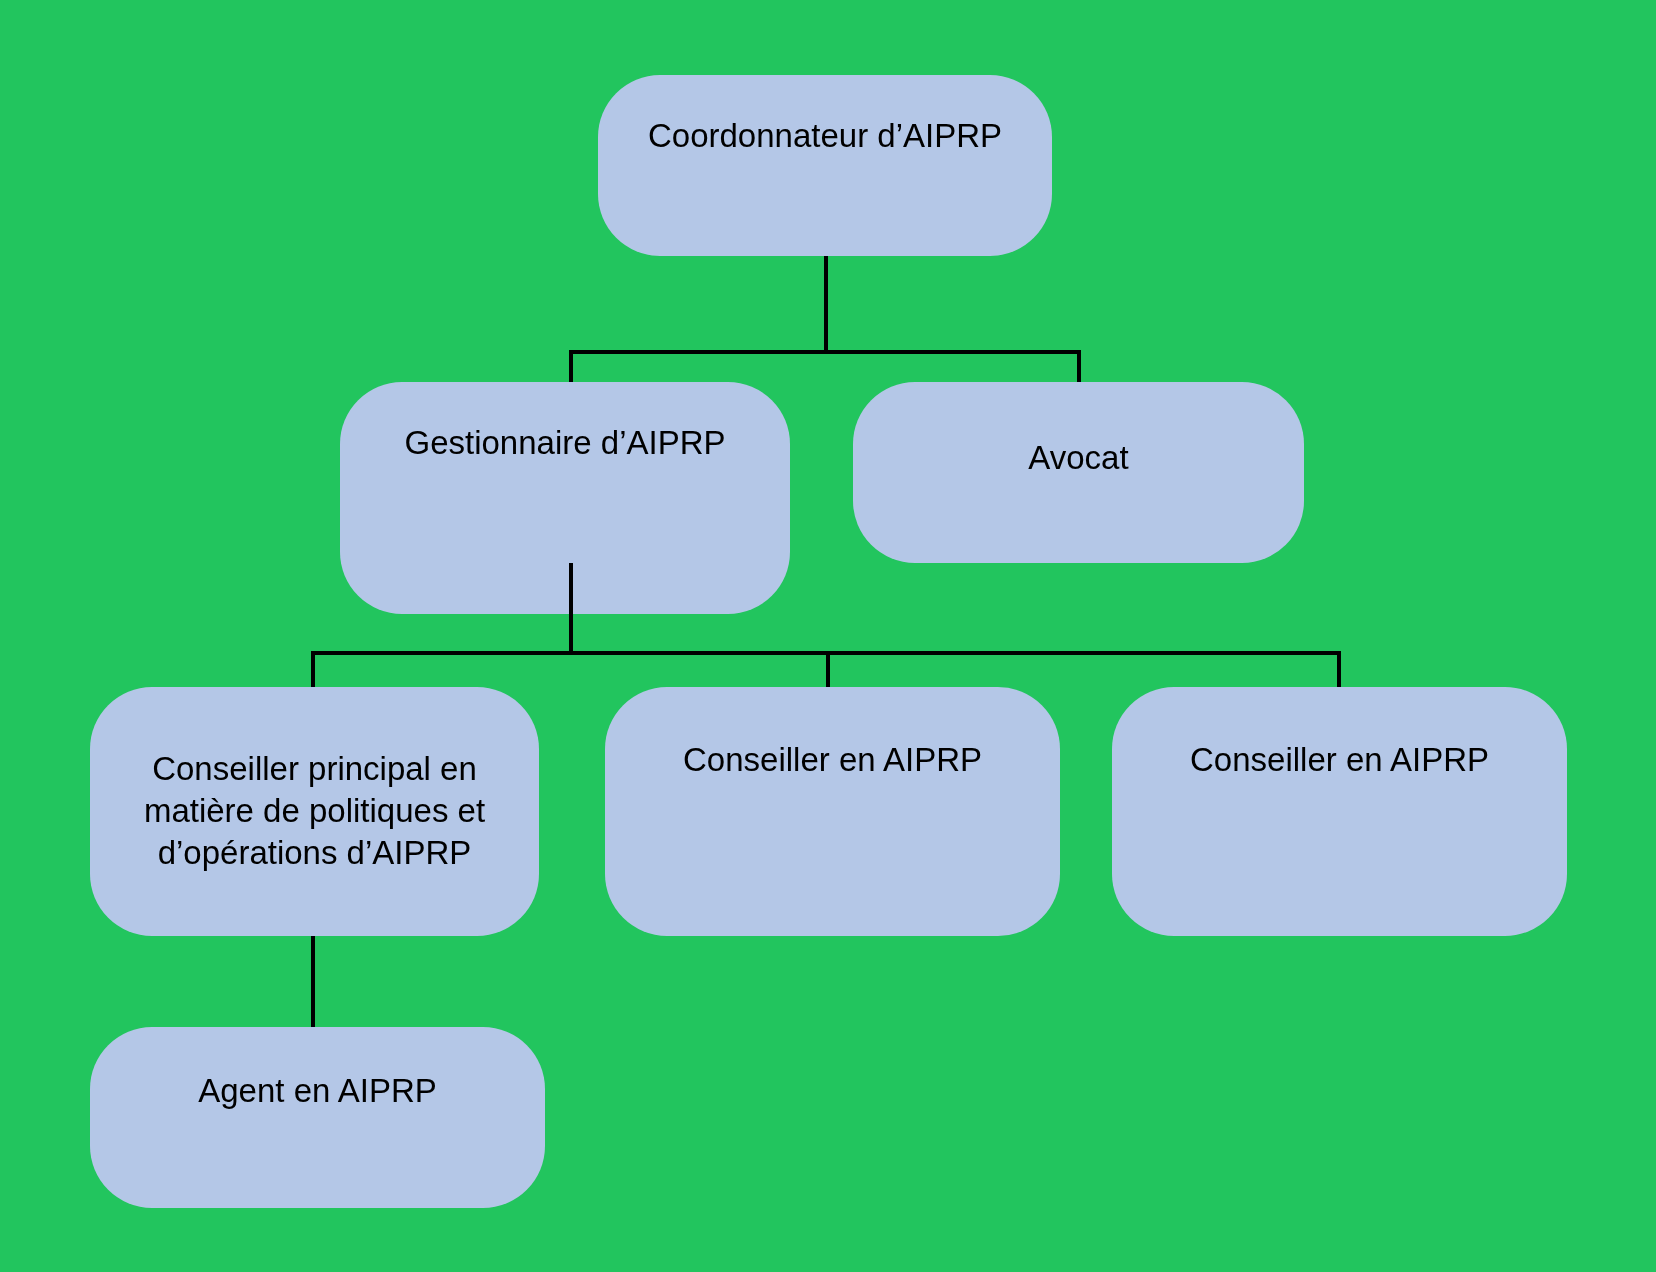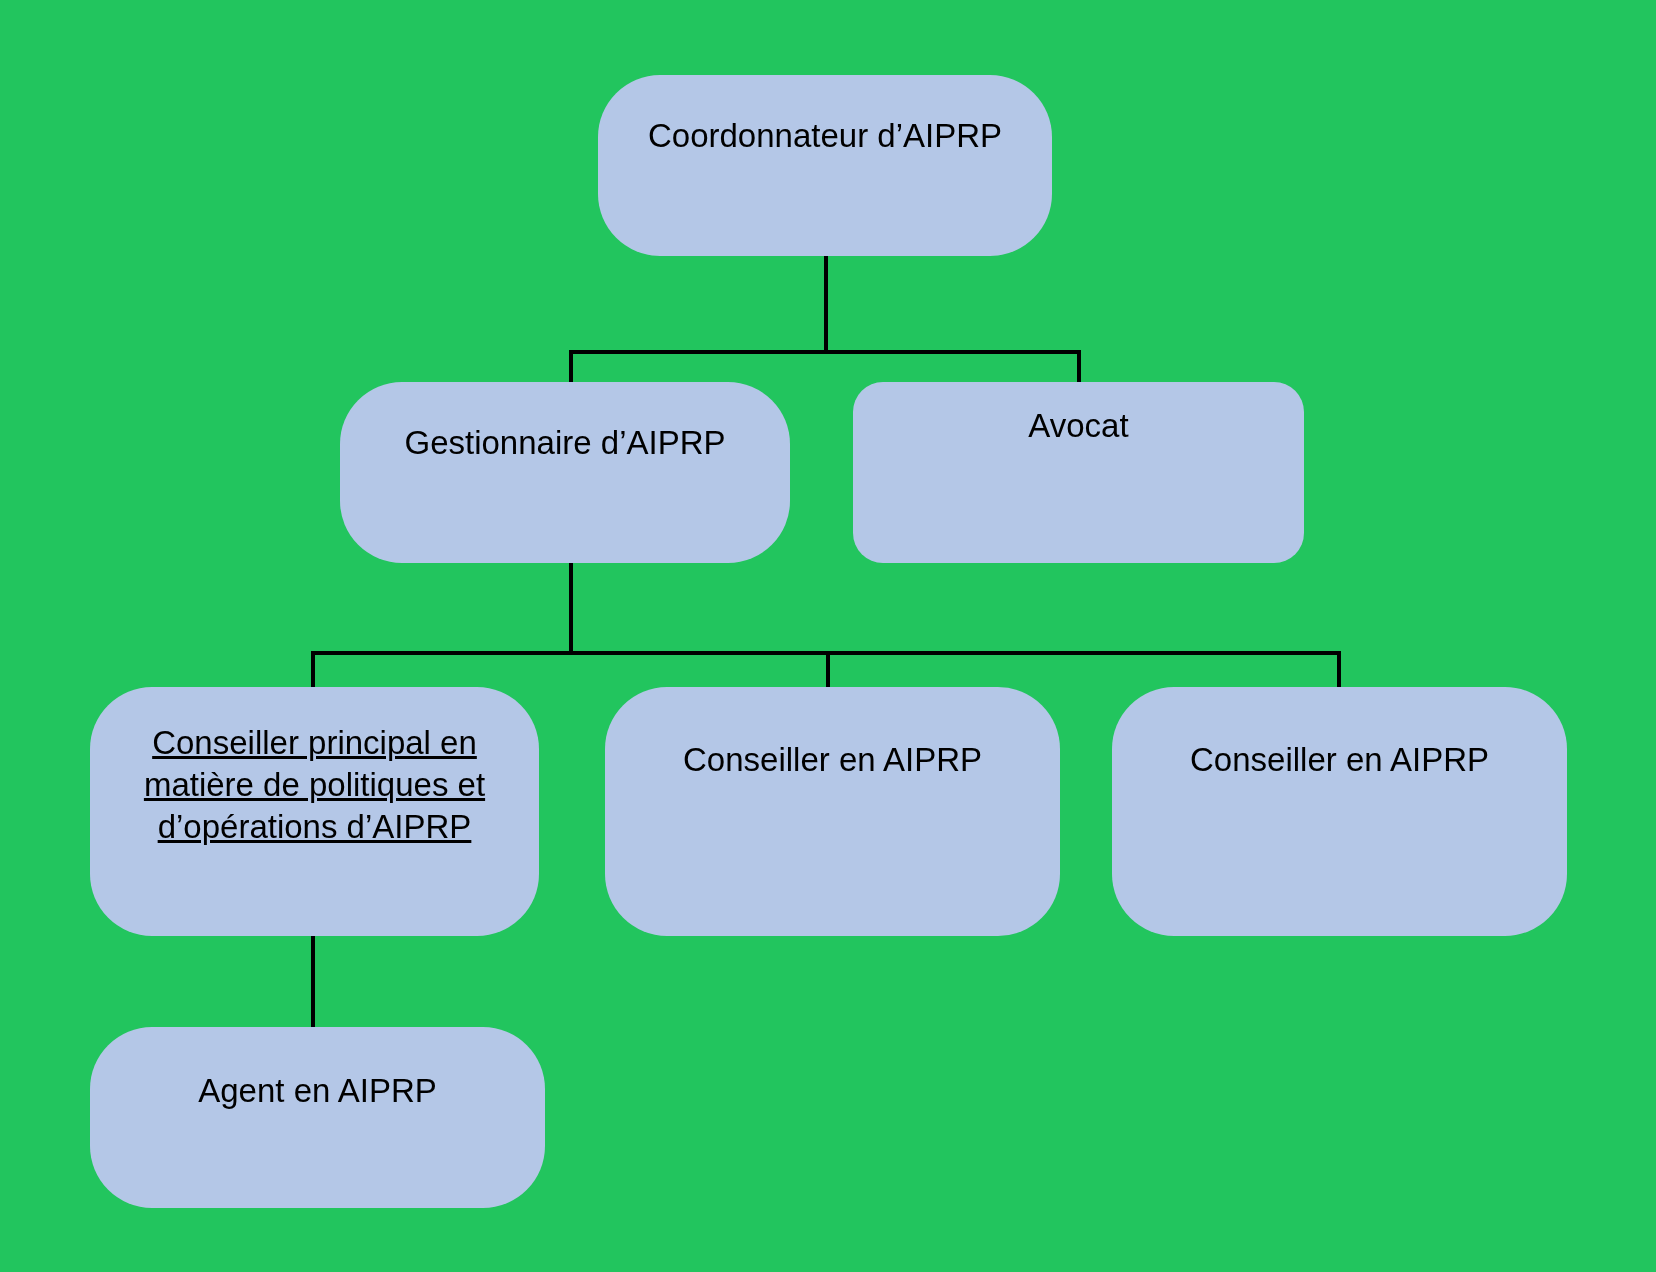--- a/index.html
+++ b/index.html
@@ -38,35 +38,35 @@
   <div class="node" style="left:598px; top:75px; width:454px; height:181px; padding:40px 30px 0;">
     <span>Coordonnateur d’AIPRP</span>
   </div>
 
   <div class="line" style="left:824px; top:256px; width:4px; height:96px;"></div>
 
   <div class="line" style="left:569px; top:350px; width:512px; height:4px;"></div>
   <div class="line" style="left:569px; top:350px; width:4px; height:32px;"></div>
   <div class="line" style="left:1077px; top:350px; width:4px; height:32px;"></div>
 
-  <div class="node" style="left:340px; top:382px; width:450px; height:181px; padding:40px 30px 0;">
+  <div class="node" style="left:340px; top:382px; width:450px; height:232px; padding:40px 30px 0;">
     <span>Gestionnaire d’AIPRP</span>
   </div>
-  <div class="node" style="left:853px; top:382px; width:451px; height:181px; padding:23px 30px 0;border-radius:30px;">
+  <div class="node" style="left:853px; top:382px; width:451px; height:181px; padding:55px 30px 0;">
     <span>Avocat</span>
   </div>
 
   <div class="line" style="left:569px; top:563px; width:4px; height:88px;"></div>
 
   <div class="line" style="left:311px; top:651px; width:1030px; height:4px;"></div>
   <div class="line" style="left:311px; top:651px; width:4px; height:36px;"></div>
   <div class="line" style="left:826px; top:651px; width:4px; height:36px;"></div>
   <div class="line" style="left:1337px; top:651px; width:4px; height:36px;"></div>
 
-  <div class="node" style="left:90px; top:687px; width:449px; height:249px; padding:35px 38px 0;text-decoration:underline;">
+  <div class="node" style="left:90px; top:687px; width:449px; height:249px; padding:61px 38px 0;">
     <span>Conseiller principal en matière de politiques et d’opérations d’AIPRP</span>
   </div>
   <div class="node" style="left:605px; top:687px; width:455px; height:249px; padding:52px 30px 0;">
     <span>Conseiller en AIPRP</span>
   </div>
   <div class="node" style="left:1112px; top:687px; width:455px; height:249px; padding:52px 30px 0;">
     <span>Conseiller en AIPRP</span>
   </div>
 
   <div class="line" style="left:311px; top:936px; width:4px; height:91px;"></div>

